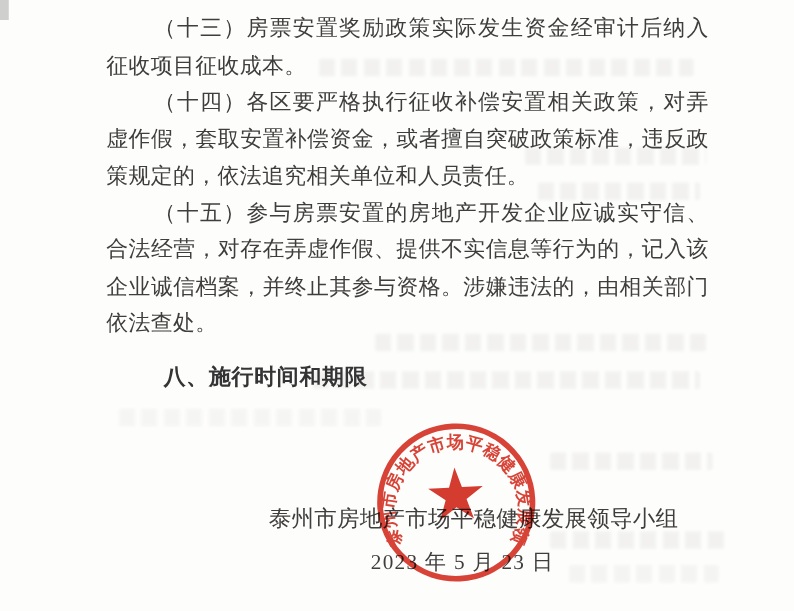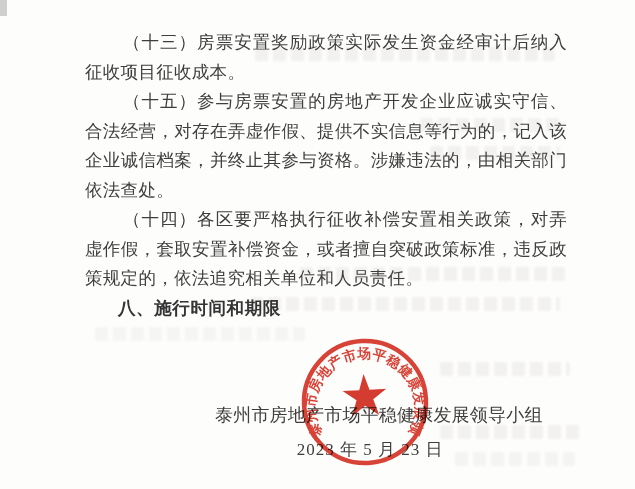--- a/index.html
+++ b/index.html
@@ -7,29 +7,29 @@
     width:635px;height:489px;position:relative;overflow:hidden;
     background:#fdfdfc;
     font-family:"Liberation Serif","DejaVu Serif",serif;
   }
   .page{position:absolute;inset:0;background:#fdfdfc;}
   .corner-mark{
     position:absolute;left:0;top:0;width:7px;height:16px;
     background:#b0b0ae;opacity:.6;
   }
   .content{
-    position:absolute;left:85px;top:28px;width:482px;
+    position:absolute;left:85px;top:8px;width:482px;
     color:#3f3e3c;font-size:17.5px;line-height:29.5px;
     letter-spacing:.3px;
   }
   .para{
     margin:0;text-indent:38px;text-align:justify;text-align-last:left;
   }
   .heading{
-    margin:0;font-size:17.5px;line-height:29.5px;font-weight:bold;
+    margin:13px;font-size:17.5px;line-height:29.5px;font-weight:bold;
     color:#343434;text-indent:33px;letter-spacing:.6px;
   }
   .signature-block{
     position:absolute;left:215px;top:403px;width:310px;
     color:#3f3e3c;text-align:center;
   }
   .sig-line{font-size:18px;white-space:nowrap;letter-spacing:.2px;}
   .sig-date{margin-top:11px;font-size:17px;letter-spacing:1px;}
   .seal{
     position:absolute;left:295px;top:332px;width:140px;height:140px;
@@ -69,22 +69,22 @@
   <div class="ghost g3"></div>
   <div class="ghost g4"></div>
   <div class="ghost g5"></div>
   <div class="ghost g6"></div>
   <div class="ghost g7"></div>
   <div class="ghost g8"></div>
   <div class="ghost g9"></div>
 
   <div class="content">
     <p class="para">（十三）房票安置奖励政策实际发生资金经审计后纳入征收项目征收成本。</p>
+    <p class="para">（十四）各区要严格执行征收补偿安置相关政策，对弄虚作假，套取安置补偿资金，或者擅自突破政策标准，违反政策规定的，依法追究相关单位和人员责任。</p>
     <p class="para">（十五）参与房票安置的房地产开发企业应诚实守信、合法经营，对存在弄虚作假、提供不实信息等行为的，记入该企业诚信档案，并终止其参与资格。涉嫌违法的，由相关部门依法查处。</p>
-    <p class="para">（十四）各区要严格执行征收补偿安置相关政策，对弄虚作假，套取安置补偿资金，或者擅自突破政策标准，违反政策规定的，依法追究相关单位和人员责任。</p>
     <h3 class="heading">八、施行时间和期限</h3>
   </div>
 
   <div class="signature-block">
     <div class="sig-line">泰州市房地产市场平稳健康发展领导小组</div>
     <div class="sig-date">2023 年 5 月 23 日</div>
   </div>
 
   <svg class="seal" viewBox="-70 -70 140 140" xmlns="http://www.w3.org/2000/svg">
     <circle class="seal-ring" r="61" cx="0" cy="0" stroke="#d63426"></circle>

